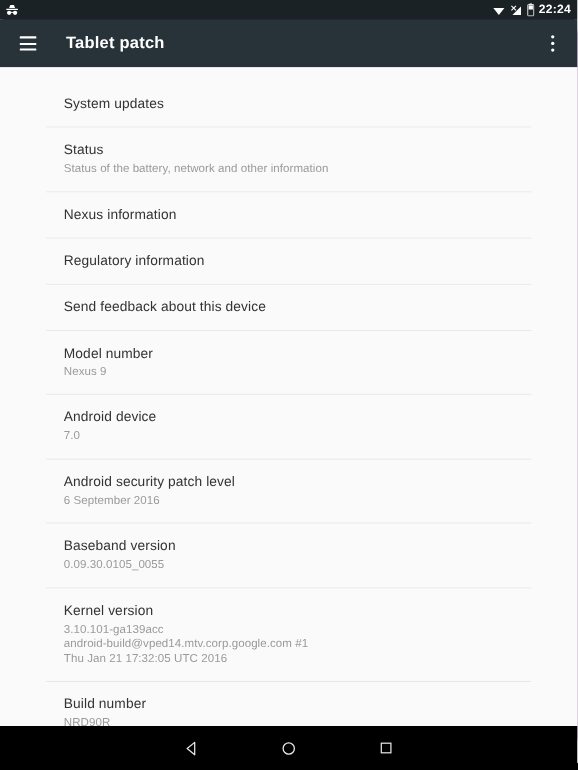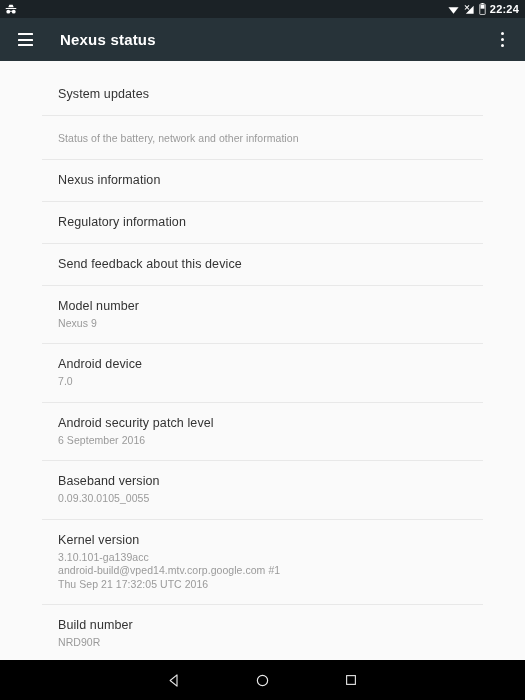--- a/index.html
+++ b/index.html
@@ -110,35 +110,36 @@
       <span class="sb-time">22:24</span>
     </div>
   </div>
 
   <div class="toolbar">
     <div class="icon-btn">
       <span class="ham-line"></span>
       <span class="ham-line"></span>
       <span class="ham-line"></span>
     </div>
-    <div class="tb-title">Nexus status</div>
+    <div class="tb-title">Tablet patch</div>
     <div class="tb-spacer"></div>
     <div class="icon-btn">
       <span class="dot"></span>
       <span class="dot"></span>
       <span class="dot"></span>
     </div>
   </div>
 
   <div class="content">
     <div class="list" id="settings-list">
         <div class="row">
           <div class="row-title">System updates</div>
         </div>
         <div class="row">
+          <div class="row-title">Status</div>
           <div class="row-sub">
             <div>Status of the battery, network and other information</div>
           </div>
         </div>
         <div class="row">
           <div class="row-title">Nexus information</div>
         </div>
         <div class="row">
           <div class="row-title">Regulatory information</div>
         </div>
@@ -167,21 +168,21 @@
           <div class="row-title">Baseband version</div>
           <div class="row-sub">
             <div>0.09.30.0105_0055</div>
           </div>
         </div>
         <div class="row">
           <div class="row-title">Kernel version</div>
           <div class="row-sub">
             <div>3.10.101-ga139acc</div>
             <div>android-build@vped14.mtv.corp.google.com #1</div>
-            <div>Thu Sep 21 17:32:05 UTC 2016</div>
+            <div>Thu Jan 21 17:32:05 UTC 2016</div>
           </div>
         </div>
         <div class="row">
           <div class="row-title">Build number</div>
           <div class="row-sub">
             <div>NRD90R</div>
           </div>
         </div>
       </div>
   </div>

